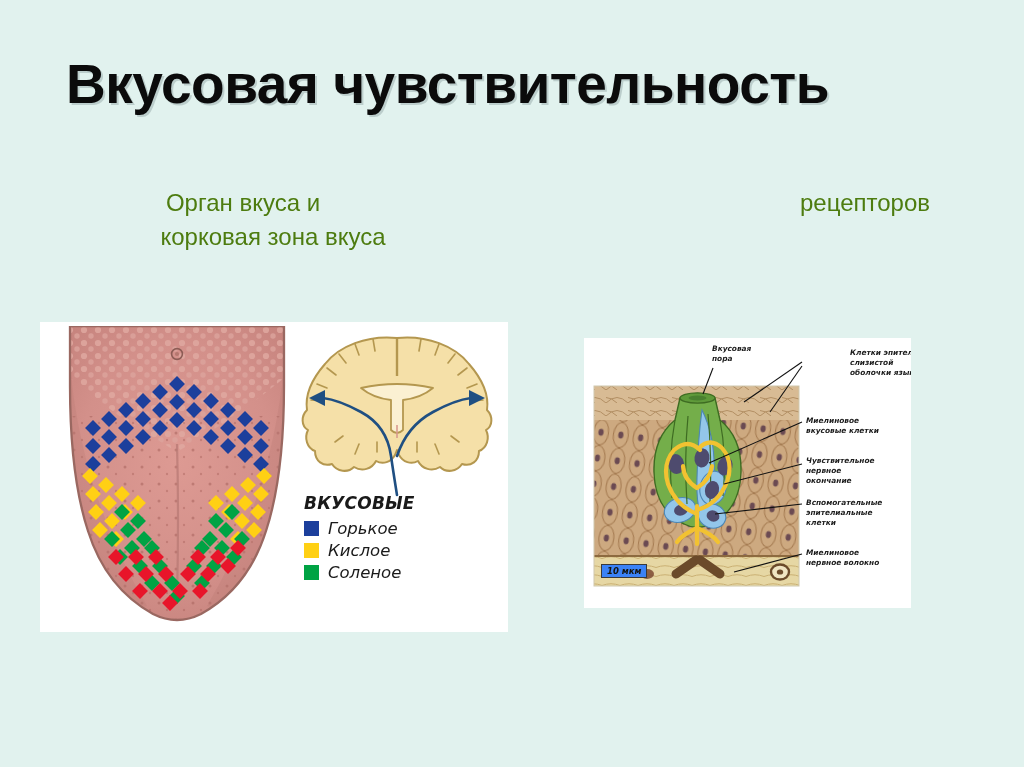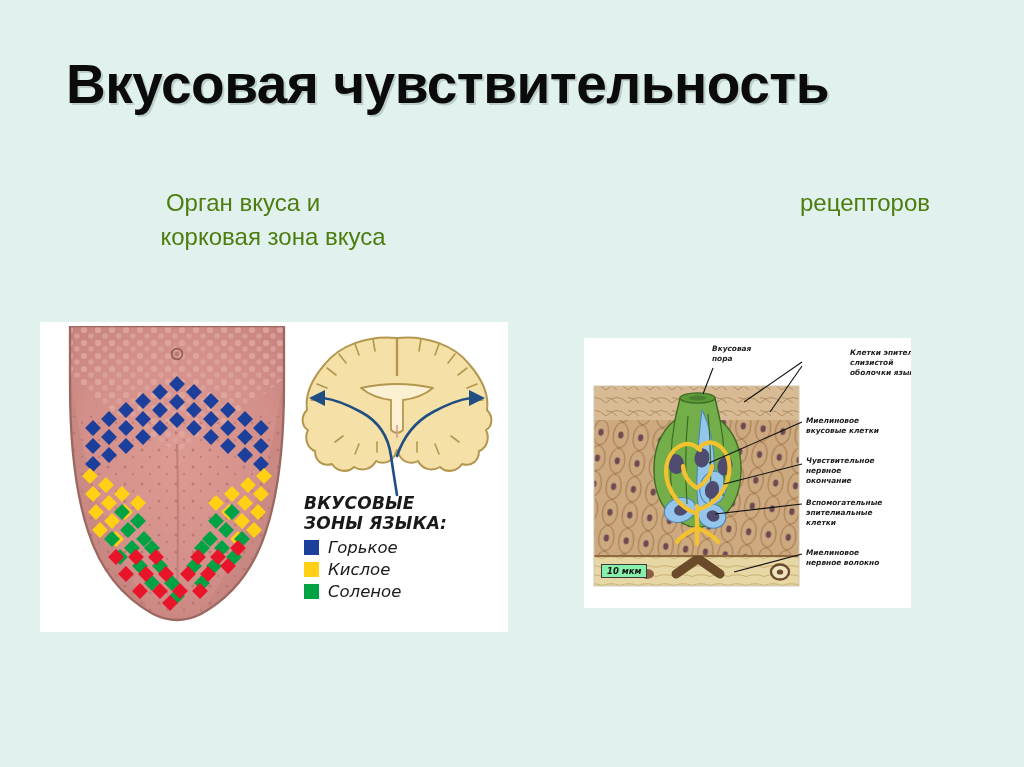--- a/index.html
+++ b/index.html
@@ -142,21 +142,21 @@
   #cl-epi    { left: 222px; top: 10px; width: 98px; margin-left: 44px; }
   #cl-recept { left: 222px; top: 78px; width: 98px; }
   #cl-nerve  { left: 222px; top: 118px; width: 98px; }
   #cl-aux    { left: 222px; top: 160px; width: 98px; }
   #cl-myelin { left: 222px; top: 210px; width: 98px; }
 
   #scalebar {
     position: absolute;
     left: 17px;
     top: 226px;
-    background: #86efac;
+    background: #3b82f6;
     border: 1px solid #3a3a3a;
     padding: 1px 5px 1px 5px;
     font-family: "DejaVu Sans", sans-serif;
     font-style: italic;
     font-weight: bold;
     font-size: 8.5px;
     color: #15150f;
   }
 </style>
 </head>
@@ -777,21 +777,20 @@
       </g>
 
       <path d="M30 60 L14 68 L30 76 Z" fill="#1f4f82"></path>
       <path d="M174 60 L190 68 L174 76 Z" fill="#1f4f82"></path>
     </svg>
   </div>
 
   <div id="taste-legend">
     <div class="legend-title">
       <span>ВКУСОВЫЕ</span>
-      <span>ЗОНЫ ЯЗЫКА:</span>
     </div>
 
     <div class="legend-row">
       <span class="swatch" style="background:#1c3f9c"></span>
       <span class="legend-label">Горькое</span>
     </div>
 
     <div class="legend-row">
       <span class="swatch" style="background:#ffd014"></span>
       <span class="legend-label">Кислое</span>

